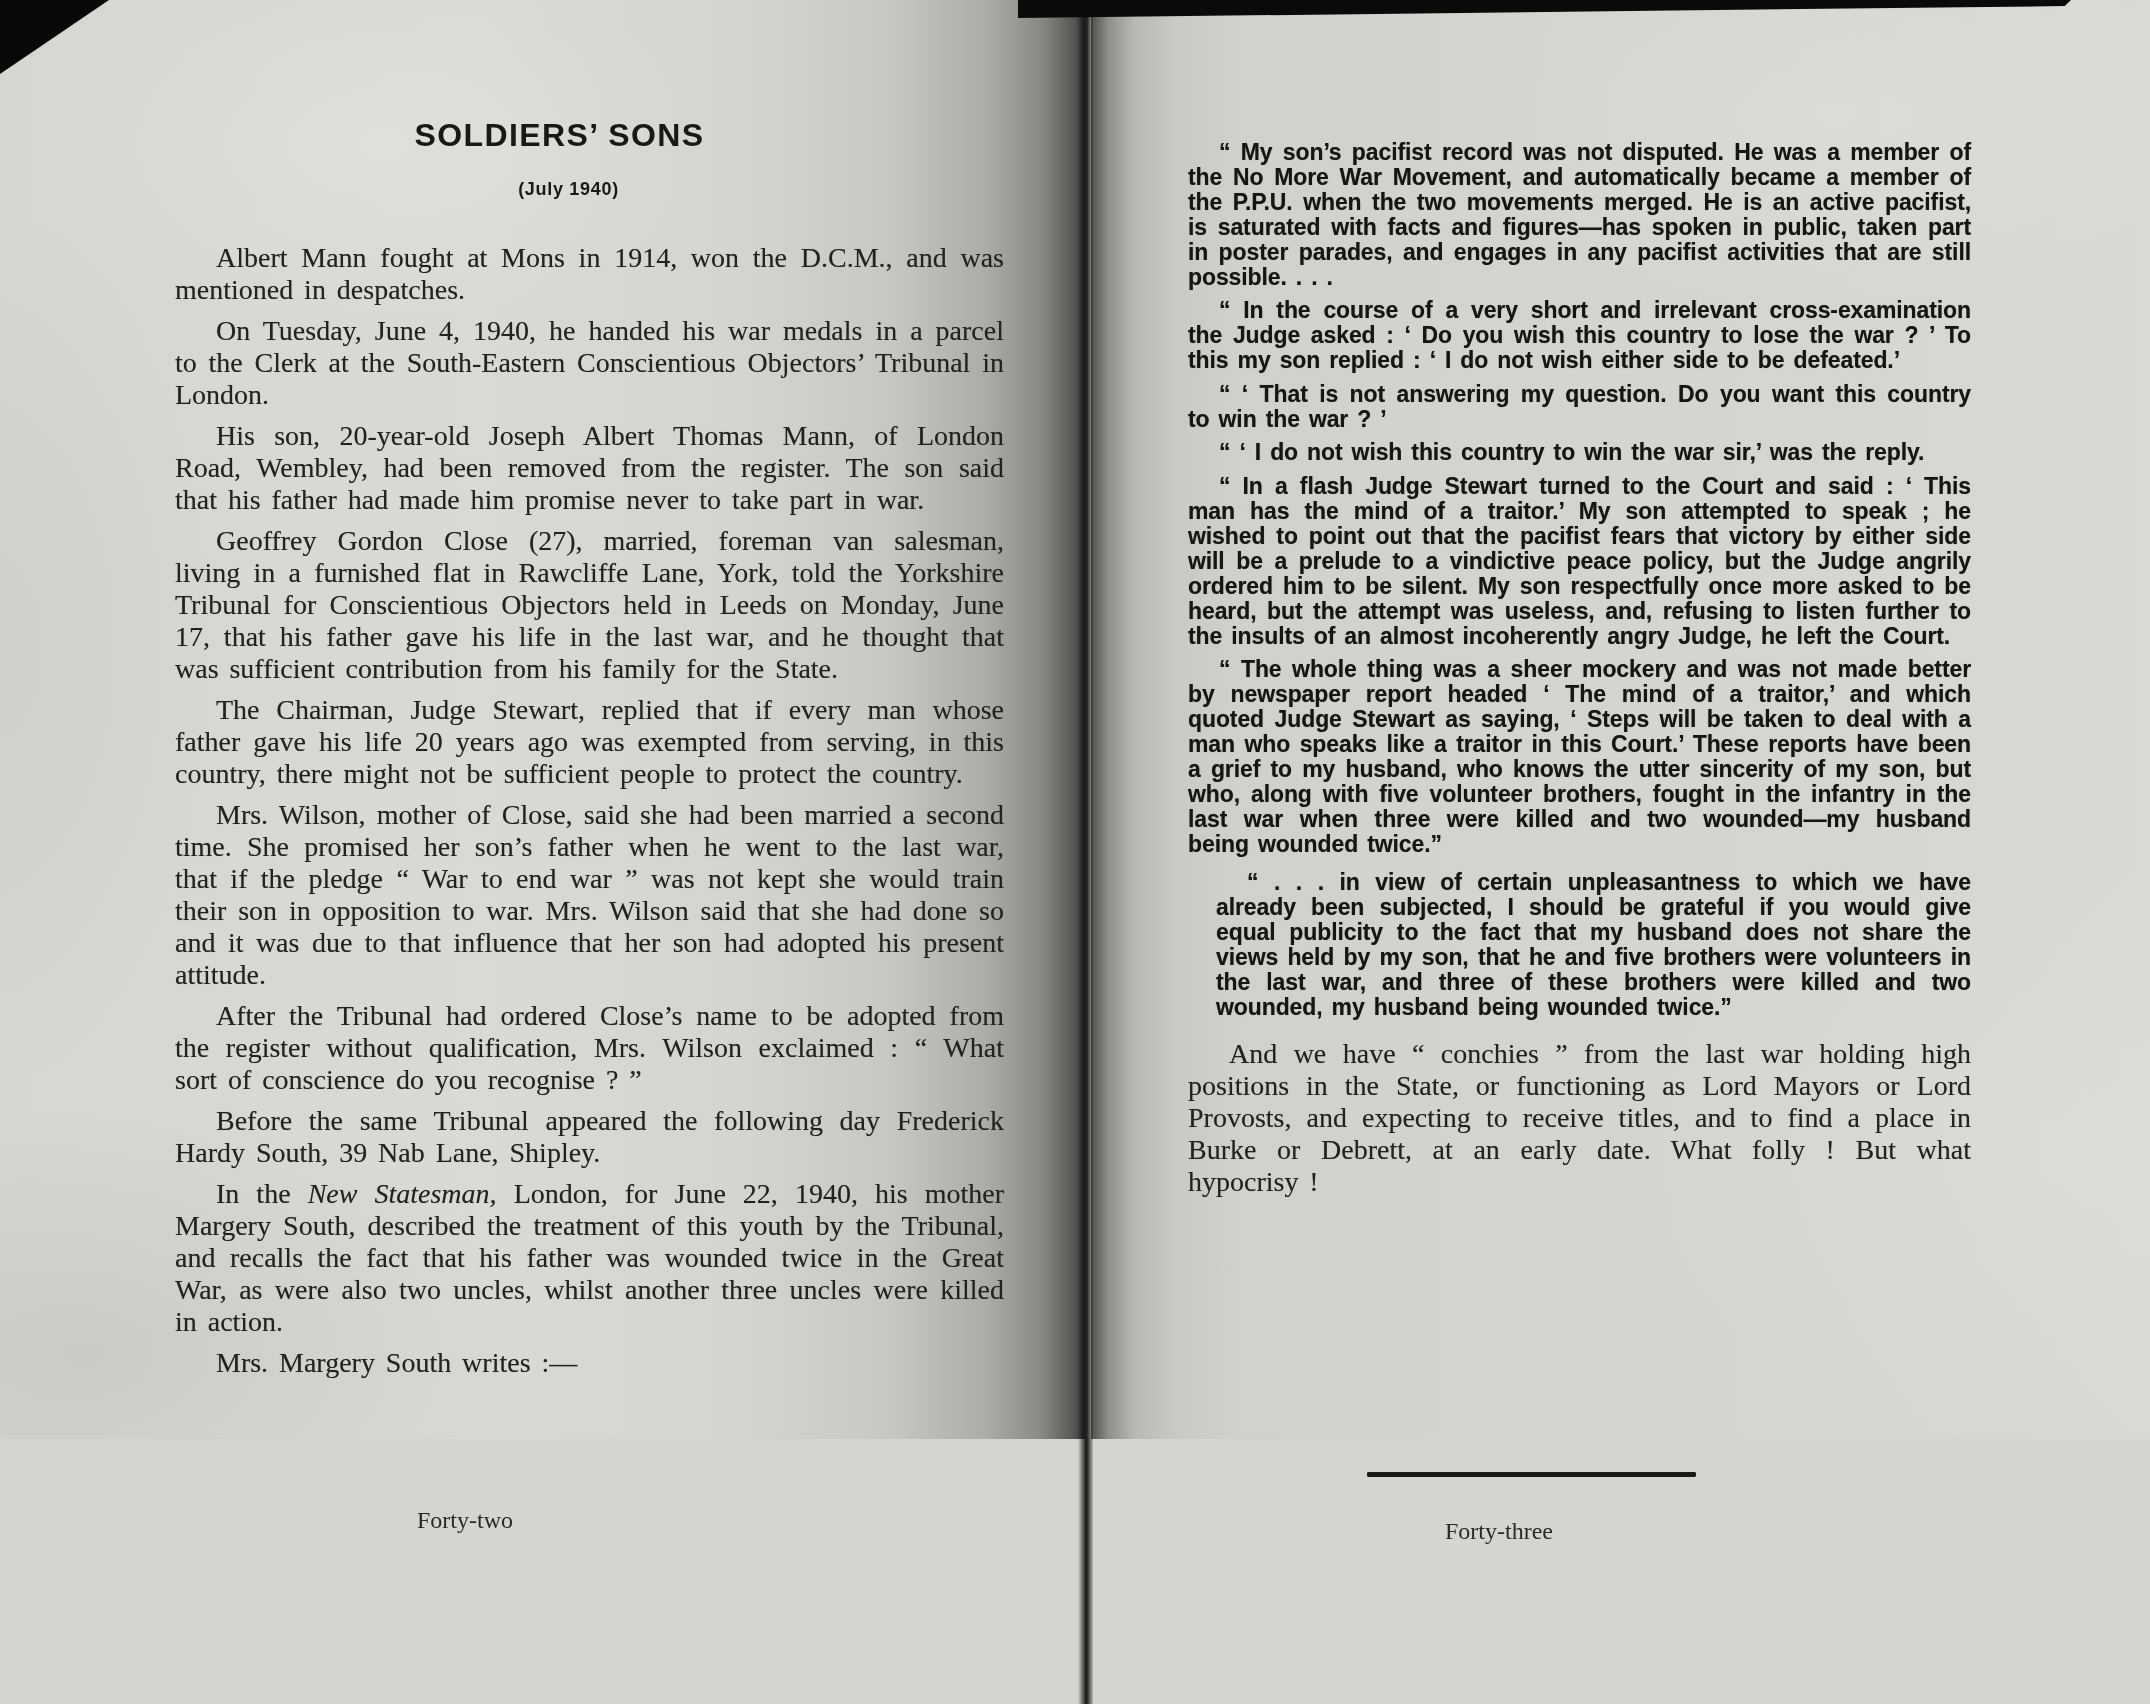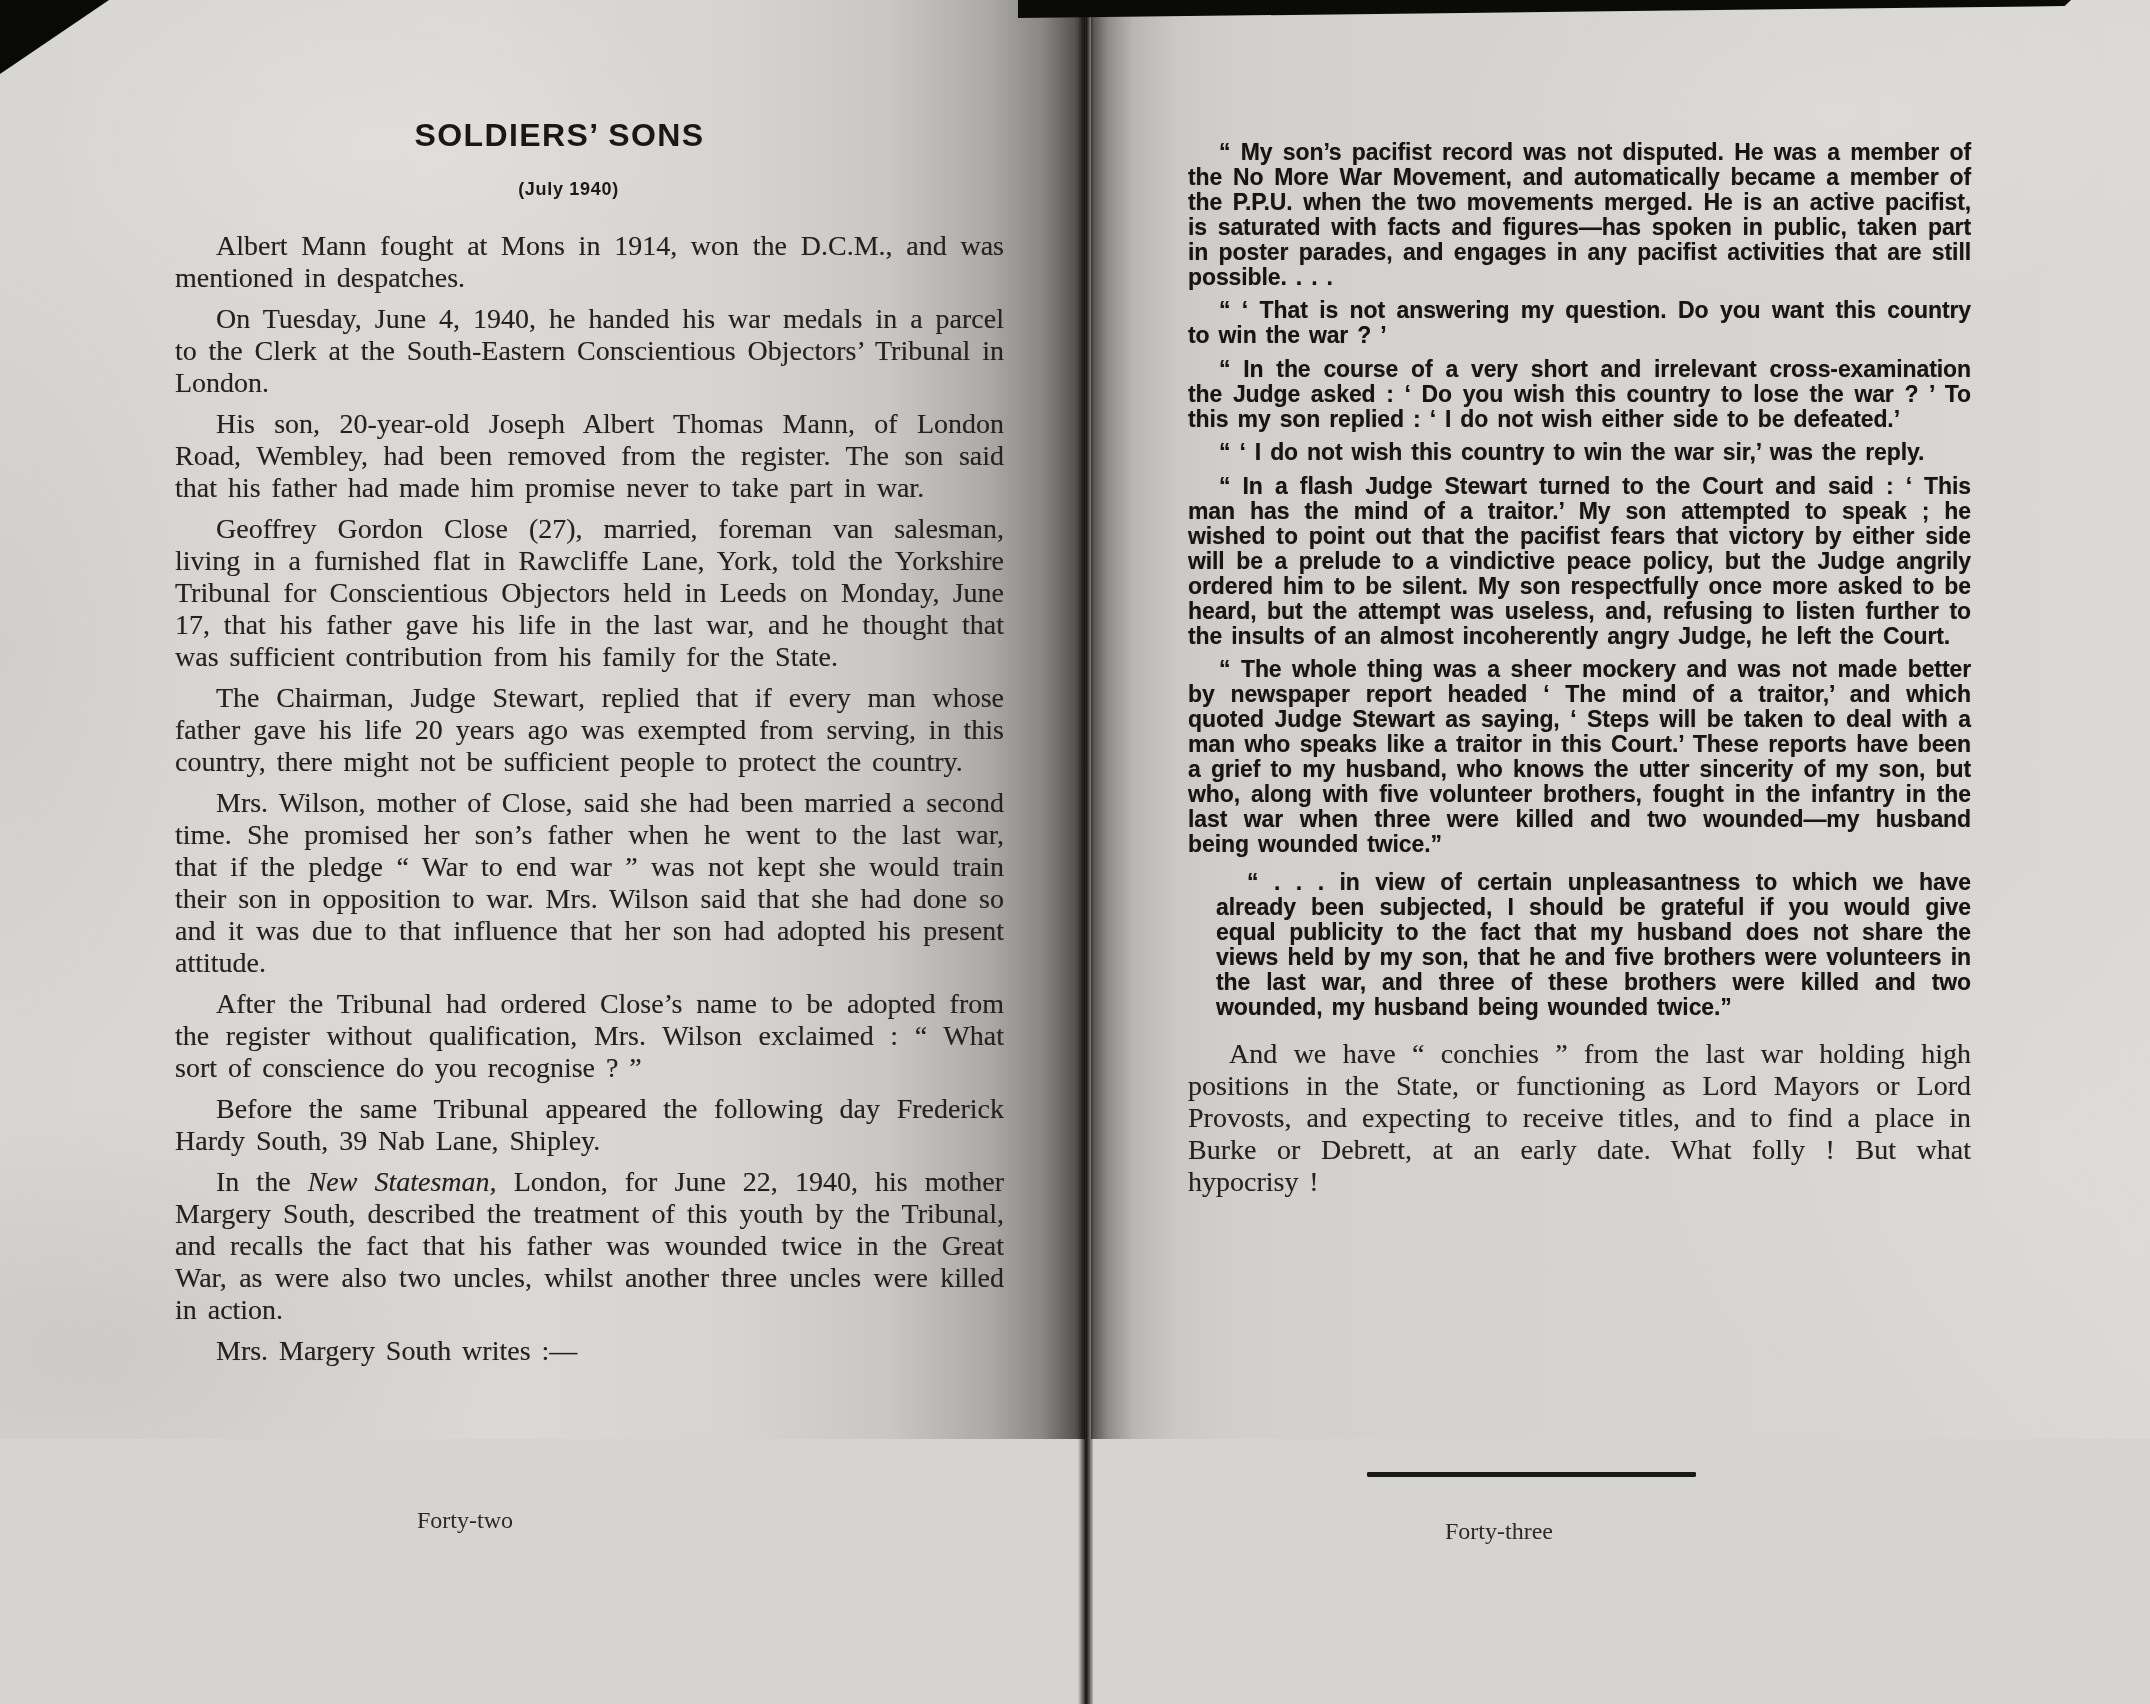--- a/index.html
+++ b/index.html
@@ -55,21 +55,21 @@
     text-align:center;padding-right:42px;margin:29.4px 0 0;
     color:#1b1a18;
   }
   .body-para{
     font-size:28px;line-height:32px;
     text-align:justify;text-indent:41px;
     word-spacing:0.14em;
     margin:9px 0 0;
     text-shadow:0 0 0.7px rgba(35,34,31,0.35);
   }
-  .body-para.first{margin-top:32px;}
+  .body-para.first{margin-top:44px;}
   .folio{
     position:absolute;text-align:left;
     font-size:24px;color:#2b2a28;font-family:"Liberation Serif", serif;
   }
   .folio-left{left:417px;top:1507px;width:154px;}
   
   .rp-text{position:absolute;left:97px;top:0;width:783px;padding-top:123px;color:#1a1917;}
   .quote-para{
     font-family:"Liberation Sans", sans-serif;font-weight:700;
     font-size:23px;line-height:25px;letter-spacing:-0.1px;
@@ -113,22 +113,22 @@
       <p class="body-para">Before the same Tribunal appeared the following day Frederick Hardy South, 39 Nab Lane, Shipley.</p>
       <p class="body-para"><span>In the </span><i>New Statesman,</i><span> London, for June 22, 1940, his mother Margery South, described the treatment of this youth by the Tribunal, and recalls the fact that his father was wounded twice in the Great War, as were also two uncles, whilst another three uncles were killed in action.</span></p>
       <p class="body-para">Mrs. Margery South writes :—</p>
     </div>
     <div class="folio folio-left">Forty-two</div>
   </div>
 
   <div class="page page-right">
     <div class="rp-text">
       <p class="quote-para first">“ My son’s pacifist record was not disputed.  He was a member of the No More War Movement, and automatically became a member of the P.P.U. when the two movements merged.  He is an active pacifist, is saturated with facts and figures—has spoken in public, taken part in poster parades, and engages in any pacifist activities that are still possible. . . .</p>
+      <p class="quote-para">“ In the course of a very short and irrelevant cross-examination the Judge asked : ‘ Do you wish this country to lose the war ? ’  To this my son replied : ‘ I do not wish either side to be defeated.’</p>
       <p class="quote-para">“ ‘ That is not answering my question.  Do you want this country to win the war ? ’</p>
-      <p class="quote-para">“ In the course of a very short and irrelevant cross-examination the Judge asked : ‘ Do you wish this country to lose the war ? ’  To this my son replied : ‘ I do not wish either side to be defeated.’</p>
       <p class="quote-para">“ ‘ I do not wish this country to win the war sir,’ was the reply.</p>
       <p class="quote-para">“ In a flash Judge Stewart turned to the Court and said : ‘ This man has the mind of a traitor.’  My son attempted to speak ; he wished to point out that the pacifist fears that victory by either side will be a prelude to a vindictive peace policy, but the Judge angrily ordered him to be silent.  My son respectfully once more asked to be heard, but the attempt was useless, and, refusing to listen further to the insults of an almost incoherently angry Judge, he left the Court.</p>
       <p class="quote-para">“ The whole thing was a sheer mockery and was not made better by newspaper report headed ‘ The mind of a traitor,’ and which quoted Judge Stewart as saying, ‘ Steps will be taken to deal with a man who speaks like a traitor in this Court.’  These reports have been a grief to my husband, who knows the utter sincerity of my son, but who, along with five volunteer brothers, fought in the infantry in the last war when three were killed and two wounded—my husband being wounded twice.”</p>
       <p class="quote-para letter-quote">“ . . . in view of certain unpleasantness to which we have already been subjected, I should be grateful if you would give equal publicity to the fact that my husband does not share the views held by my son, that he and five brothers were volunteers in the last war, and three of these brothers were killed and two wounded, my husband being wounded twice.”</p>
       <p class="serif-para closing">And we have “ conchies ” from the last war holding high positions in the State, or functioning as Lord Mayors or Lord Provosts, and expecting to receive titles, and to find a place in Burke or Debrett, at an early date.  What folly !  But what hypocrisy !</p>
     </div>
     <div class="rule"></div>
     <div class="folio folio-right">Forty-three</div>
   </div>
 

